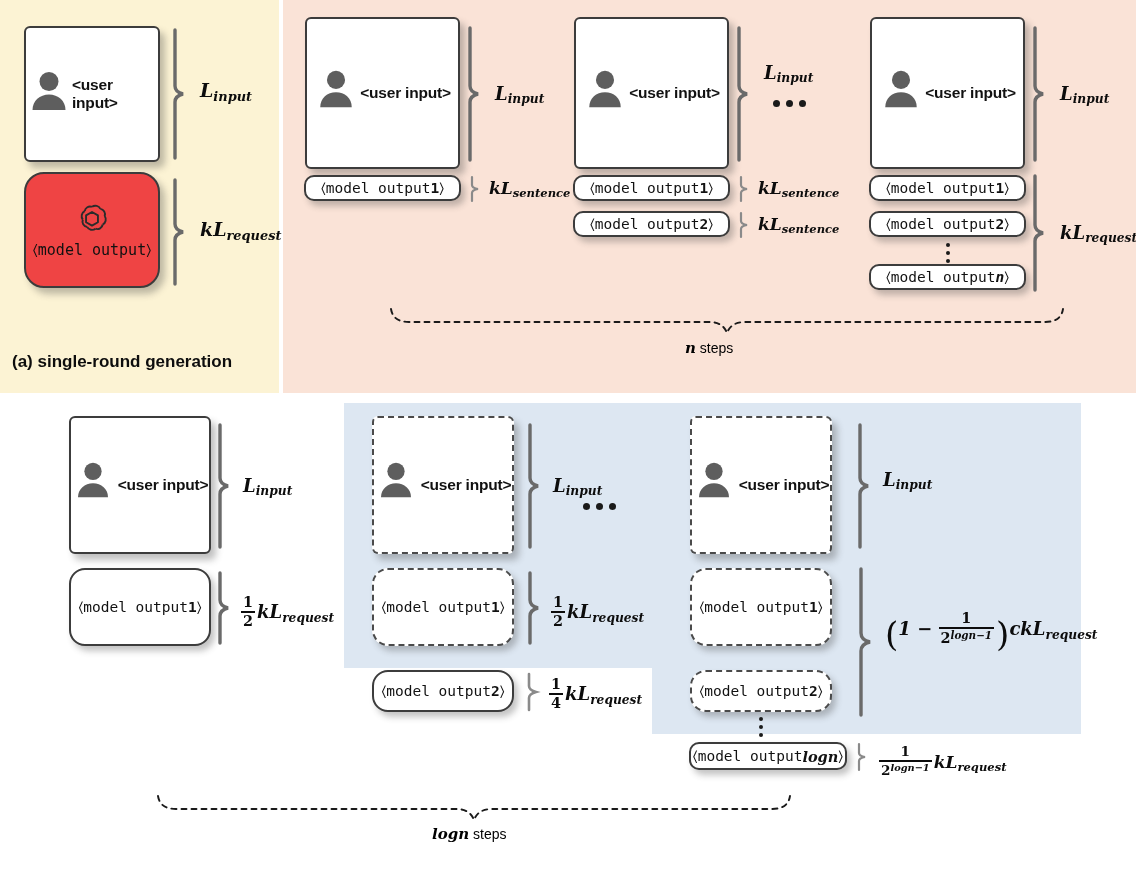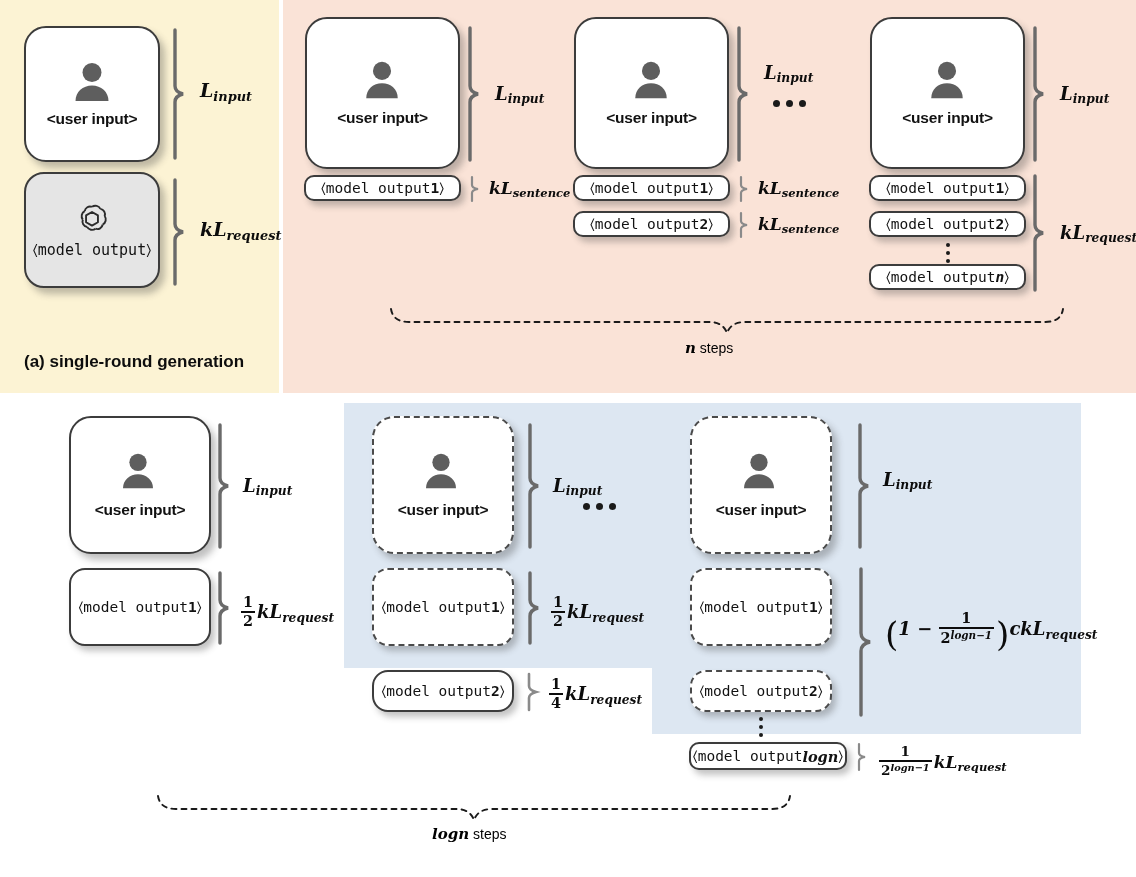--- a/index.html
+++ b/index.html
@@ -14,42 +14,42 @@
   
   #cache-region{position:absolute;left:344px;top:403px;width:737px;height:331px;
      background:#dde7f2;
      clip-path:polygon(0 0, 100% 0, 100% 100%, 308px 100%, 308px 265px, 0 265px);}
   #cache-hit-label{position:absolute;left:905px;top:411px;width:170px;
      font-family:"DejaVu Sans Mono","Liberation Mono",monospace;
      font-size:24px;color:#14171c;letter-spacing:.5px;text-align:center;}
 
   
   .user-card{position:absolute;box-sizing:border-box;background:#fff;
-     border:2.5px solid #3c3c3c;border-radius:22px;
+     border:2.5px solid #3c3c3c;border-radius:6px;
      box-shadow:5px 6px 7px rgba(60,60,60,.32);
-     display:flex;flex-direction:column;align-items:center;justify-content:center;}
+     display:flex;align-items:center;justify-content:center;}
   .user-card.dashed{border-style:dashed;border-width:2.5px;border-color:#4a4a4a;}
   .user-card .person{width:46px;height:44px;margin-bottom:6px;}
   .user-card .ulabel{font-weight:bold;font-size:15.5px;color:#111;
      font-family:"Liberation Sans",sans-serif;letter-spacing:-.2px;}
 
   
   .out-pill{position:absolute;box-sizing:border-box;background:#fff;
      border:2.2px solid #3c3c3c;border-radius:10px;
      box-shadow:4px 5px 6px rgba(60,60,60,.30);
      display:flex;align-items:center;justify-content:center;
      font-family:"DejaVu Sans Mono","Liberation Mono",monospace;
      font-size:14.5px;color:#111;white-space:nowrap;}
   .out-pill.dashed{border-style:dashed;border-color:#4a4a4a;}
   .out-pill.big{border-radius:16px;}
   .out-pill b{font-weight:bold;}
   .out-pill i{font-weight:bold;font-style:italic;font-family:"DejaVu Serif","Liberation Serif",serif;}
 
   
-  .model-card{position:absolute;box-sizing:border-box;background:#e5e5e5;
+  .model-card{position:absolute;box-sizing:border-box;background:#ef4444;
      border:2.5px solid #3c3c3c;border-radius:20px;
      box-shadow:5px 6px 7px rgba(60,60,60,.32);
      display:flex;flex-direction:column;align-items:center;justify-content:center;}
   .model-card .mlabel{font-family:"DejaVu Sans Mono","Liberation Mono",monospace;
      font-size:15px;color:#111;margin-top:4px;}
 
   
   .brace{position:absolute;}
   .ann{position:absolute;font-family:"DejaVu Serif","Liberation Serif",serif;
      font-weight:bold;font-style:italic;color:#0c0c0c;white-space:nowrap;}
@@ -119,21 +119,21 @@
       </span>
       <span class="mlabel">〈model output〉</span>
     </div>
     <svg class="brace" style="left:170px;top:178px;" width="24" height="108">
       <path d="M5 2 L5 46 Q5 52 13 54 Q5 56 5 62 L5 106" stroke="#6a6a6a" stroke-width="3.4" fill="none" stroke-linecap="round"></path>
     </svg>
     <div class="ann" style="left:200px;top:218px;font-size:19px;">
       <span>kL</span><span class="sub">request</span>
     </div>
 
-    <div class="caption" style="left:24px;top:352px;text-align:center;">(a) single-round generation</div>
+    <div class="caption" style="left:12px;top:352px;text-align:center;">(a) single-round generation</div>
   </div>
 
   <div class="panel" id="panel-b">
 
     <div class="user-card" style="left:22px;top:17px;width:155px;height:152px;">
       <span class="person">
         <svg viewBox="0 0 46 44" width="44" height="42">
             <circle cx="23" cy="12.5" r="9.5" fill="#5e5e5e"></circle>
             <path d="M6.5 41c0-9.2 7.4-15.5 16.5-15.5S39.5 31.8 39.5 41z" fill="#5e5e5e"></path>
           </svg>

